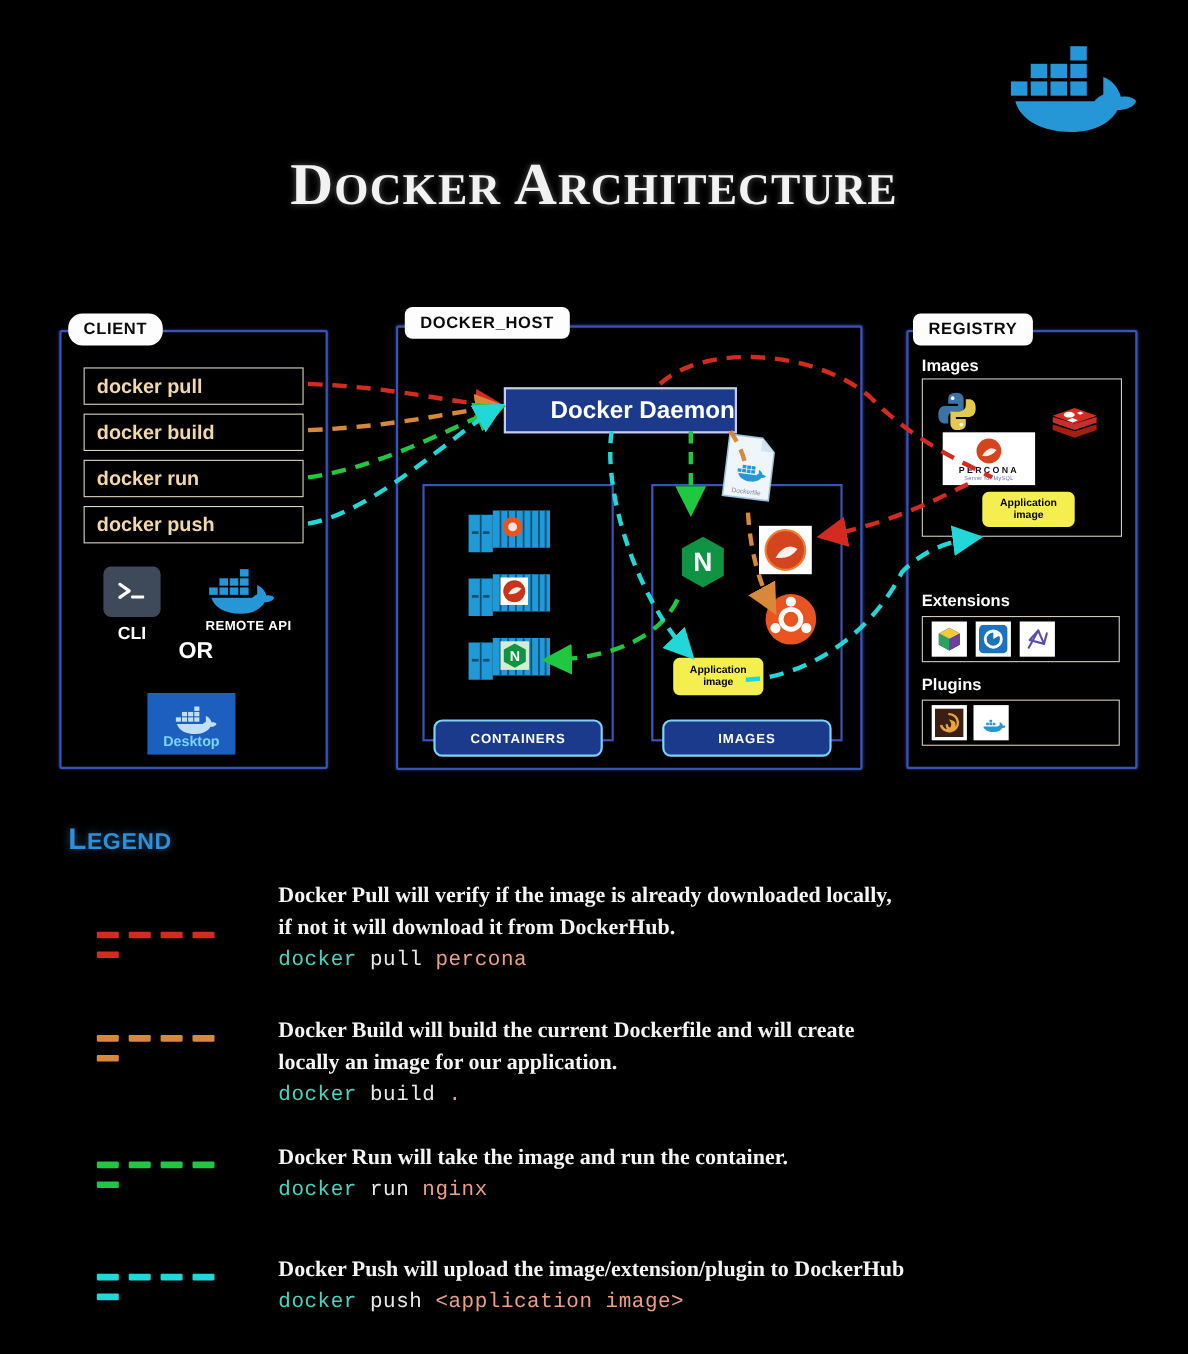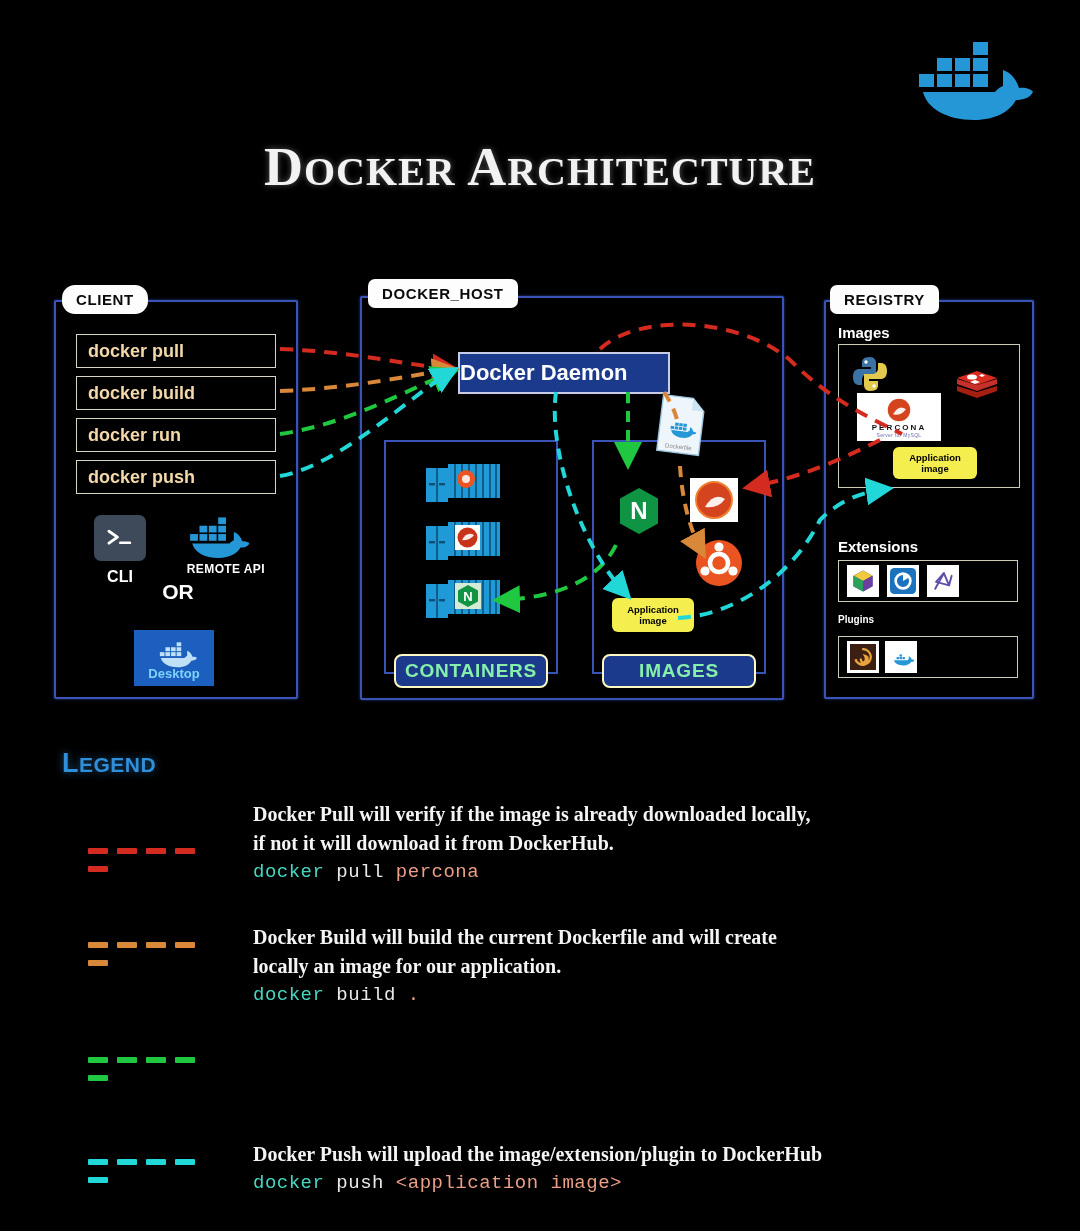--- a/index.html
+++ b/index.html
@@ -102,32 +102,32 @@
     background: #1d5fbf; display: flex; flex-direction: column;
     align-items: center; justify-content: center;
   }
   #desktop-label { font-size: 13px; font-weight: bold; color: #7dd3fc; margin-top: -2px; }
 
   
   #host-panel { left: 360px; top: 296px; width: 420px; height: 400px; }
   #daemon-box {
     position: absolute; left: 96px; top: 54px; width: 208px; height: 38px;
     background: #1b3a8c; border: 2px solid #c6cbe8;
-    display: flex; align-items: center; justify-content: flex-start;
+    display: flex; align-items: center; justify-content: flex-end;
     font-size: 22px; font-weight: bold; color: #ffffff;
   }
   #containers-box { position: absolute; left: 22px; top: 142px; width: 170px; height: 230px;
     border: 2px solid #3a53b8; }
   #images-box { position: absolute; left: 230px; top: 142px; width: 170px; height: 230px;
     border: 2px solid #3a53b8; }
   .section-pill {
     position: absolute; bottom: -16px; left: 50%; transform: translateX(-50%);
-    width: 150px; height: 30px; background: #1b3a8c; border: 2px solid #fef9c3;
+    width: 150px; height: 30px; background: #1b3a8c; border: 2px solid #7dd3fc;
     border-radius: 8px; display: flex; align-items: center; justify-content: center;
-    font-size: 19px; font-weight: bold; letter-spacing: 0.8px; color: #86efac;
+    font-size: 12px; font-weight: bold; letter-spacing: 0.8px; color: #ffffff;
   }
   .container-icon { position: absolute; width: 82px; height: 52px; }
   #ctr-0 { left: 36px; top: 16px; }
   #ctr-1 { left: 36px; top: 74px; }
   #ctr-2 { left: 36px; top: 132px; }
 
   .img-icon { position: absolute; }
   #img-nginx { left: 22px; top: 44px; width: 46px; height: 50px; }
   #img-percona { left: 96px; top: 36px; width: 48px; height: 44px;
     background: #ffffff; display:flex; align-items:center; justify-content:center; }
@@ -161,21 +161,21 @@
     position: absolute; left: 54px; top: 102px; width: 84px; height: 32px;
     background: #f4ee4f; border-radius: 6px; color: #000;
     font-size: 9.5px; font-weight: bold; line-height: 11px; text-align: center;
     display: flex; align-items: center; justify-content: center;
   }
   #reg-ext-label { position: absolute; left: 12px; top: 236px; font-size: 15px;
     font-weight: bold; color: #fff; }
   #reg-ext-box { position: absolute; left: 12px; top: 258px; width: 180px; height: 42px;
     border: 1.5px solid #cfcbb8; display:flex; align-items:center; gap:8px; padding-left:8px;
     box-sizing:border-box; }
-  #reg-plug-label { position: absolute; left: 12px; top: 312px; font-size: 10px;
+  #reg-plug-label { position: absolute; left: 12px; top: 312px; font-size: 15px;
     font-weight: bold; color: #fff; }
   #reg-plug-box { position: absolute; left: 12px; top: 334px; width: 180px; height: 42px;
     border: 1.5px solid #cfcbb8; display:flex; align-items:center; gap:6px; padding-left:8px;
     box-sizing:border-box; }
   .mini-tile { width: 32px; height: 32px; background: #fff; display:flex;
     align-items:center; justify-content:center; overflow:hidden; }
 
   
   #arrow-layer { position: absolute; left: 0; top: 0; width: 1080px; height: 740px;
     pointer-events: none; z-index: 15; }
@@ -584,20 +584,28 @@
       <span class="c-verb">build</span>
       <span class="c-arg">.</span>
     </div>
   </div>
 </div>
 
 <div class="legend-row" id="legend-row-2">
   <div class="legend-dash" style="top:11px;">
     <i style="background:#1fc840"></i><i style="background:#1fc840"></i><i style="background:#1fc840"></i><i style="background:#1fc840"></i><i style="background:#1fc840"></i>
   </div>
+  <div class="legend-text">
+    <div class="legend-desc">Docker Run will take the image and run the container.</div>
+    <div class="legend-cmd">
+      <span class="c-docker">docker</span>
+      <span class="c-verb">run</span>
+      <span class="c-arg">nginx</span>
+    </div>
+  </div>
 </div>
 
 <div class="legend-row" id="legend-row-3">
   <div class="legend-dash" style="top:11px;">
     <i style="background:#22d7d7"></i><i style="background:#22d7d7"></i><i style="background:#22d7d7"></i><i style="background:#22d7d7"></i><i style="background:#22d7d7"></i>
   </div>
   <div class="legend-text">
     <div class="legend-desc">Docker Push will upload the image/extension/plugin to DockerHub</div>
     <div class="legend-cmd">
       <span class="c-docker">docker</span>

